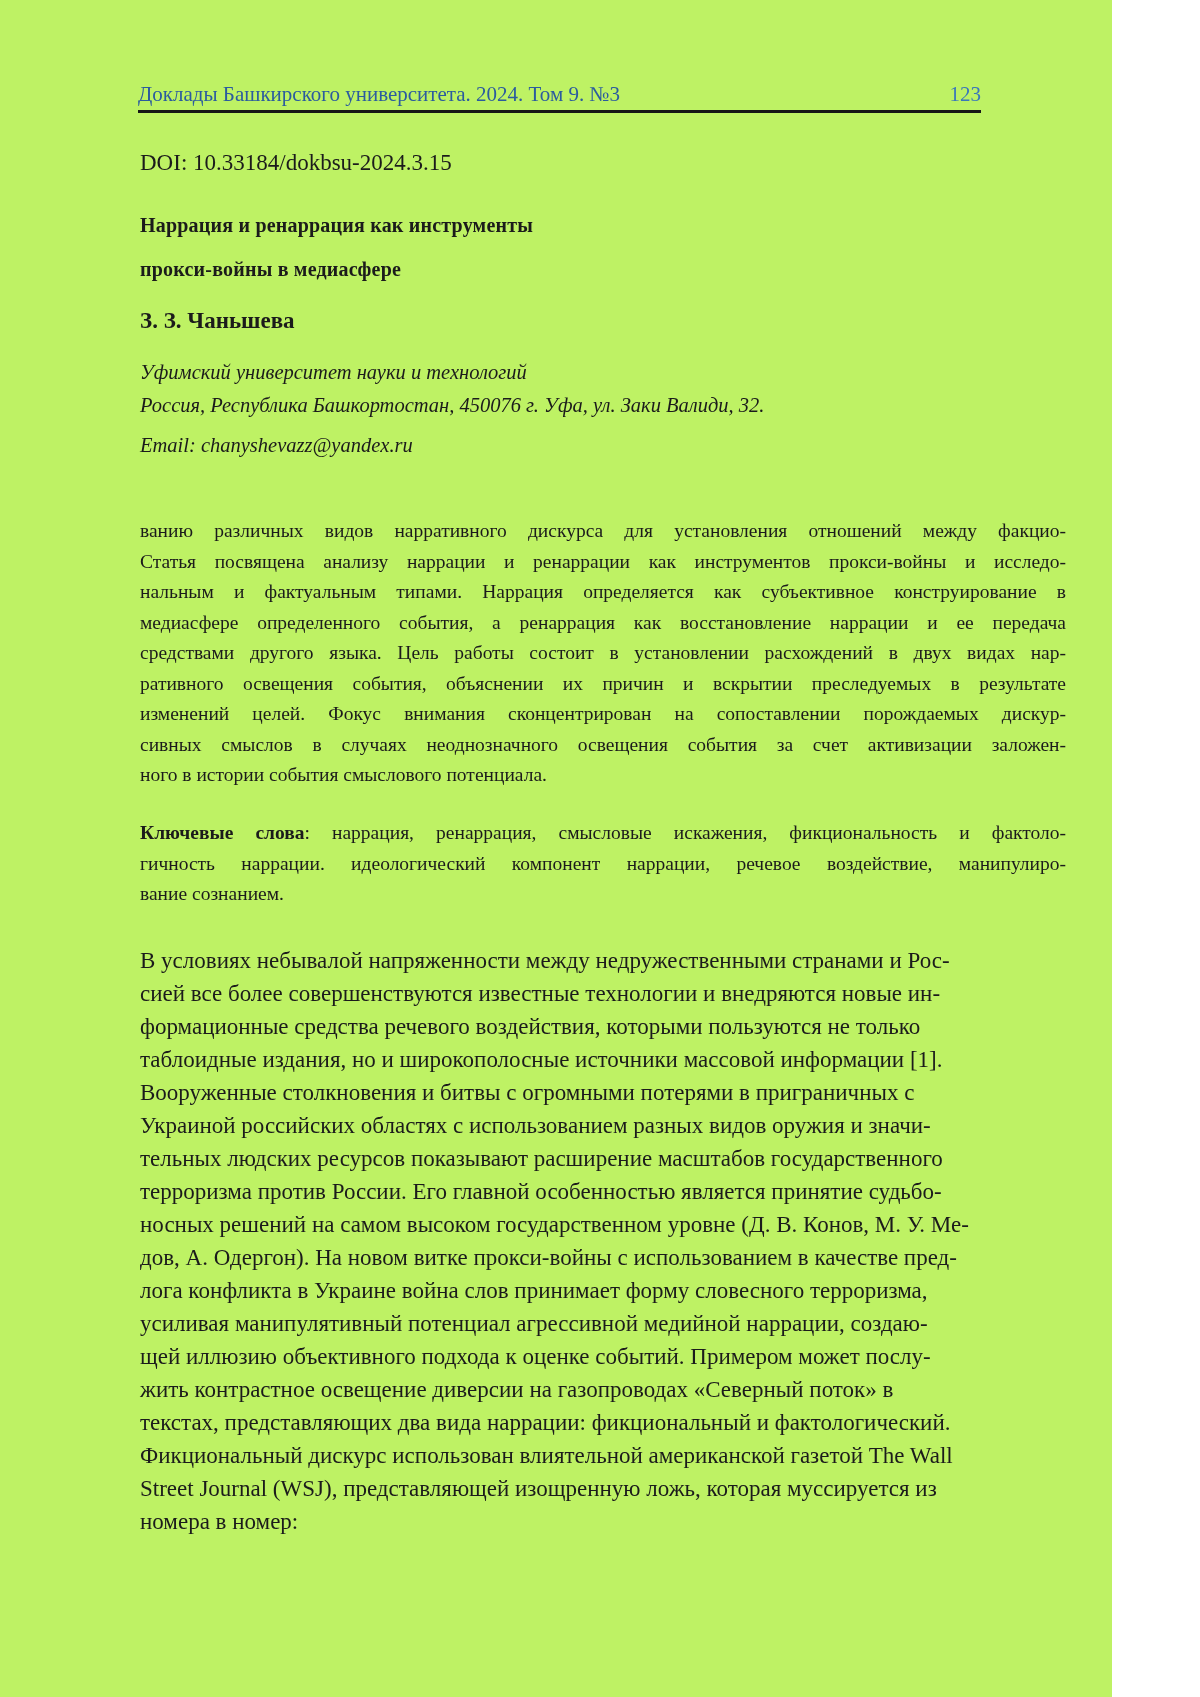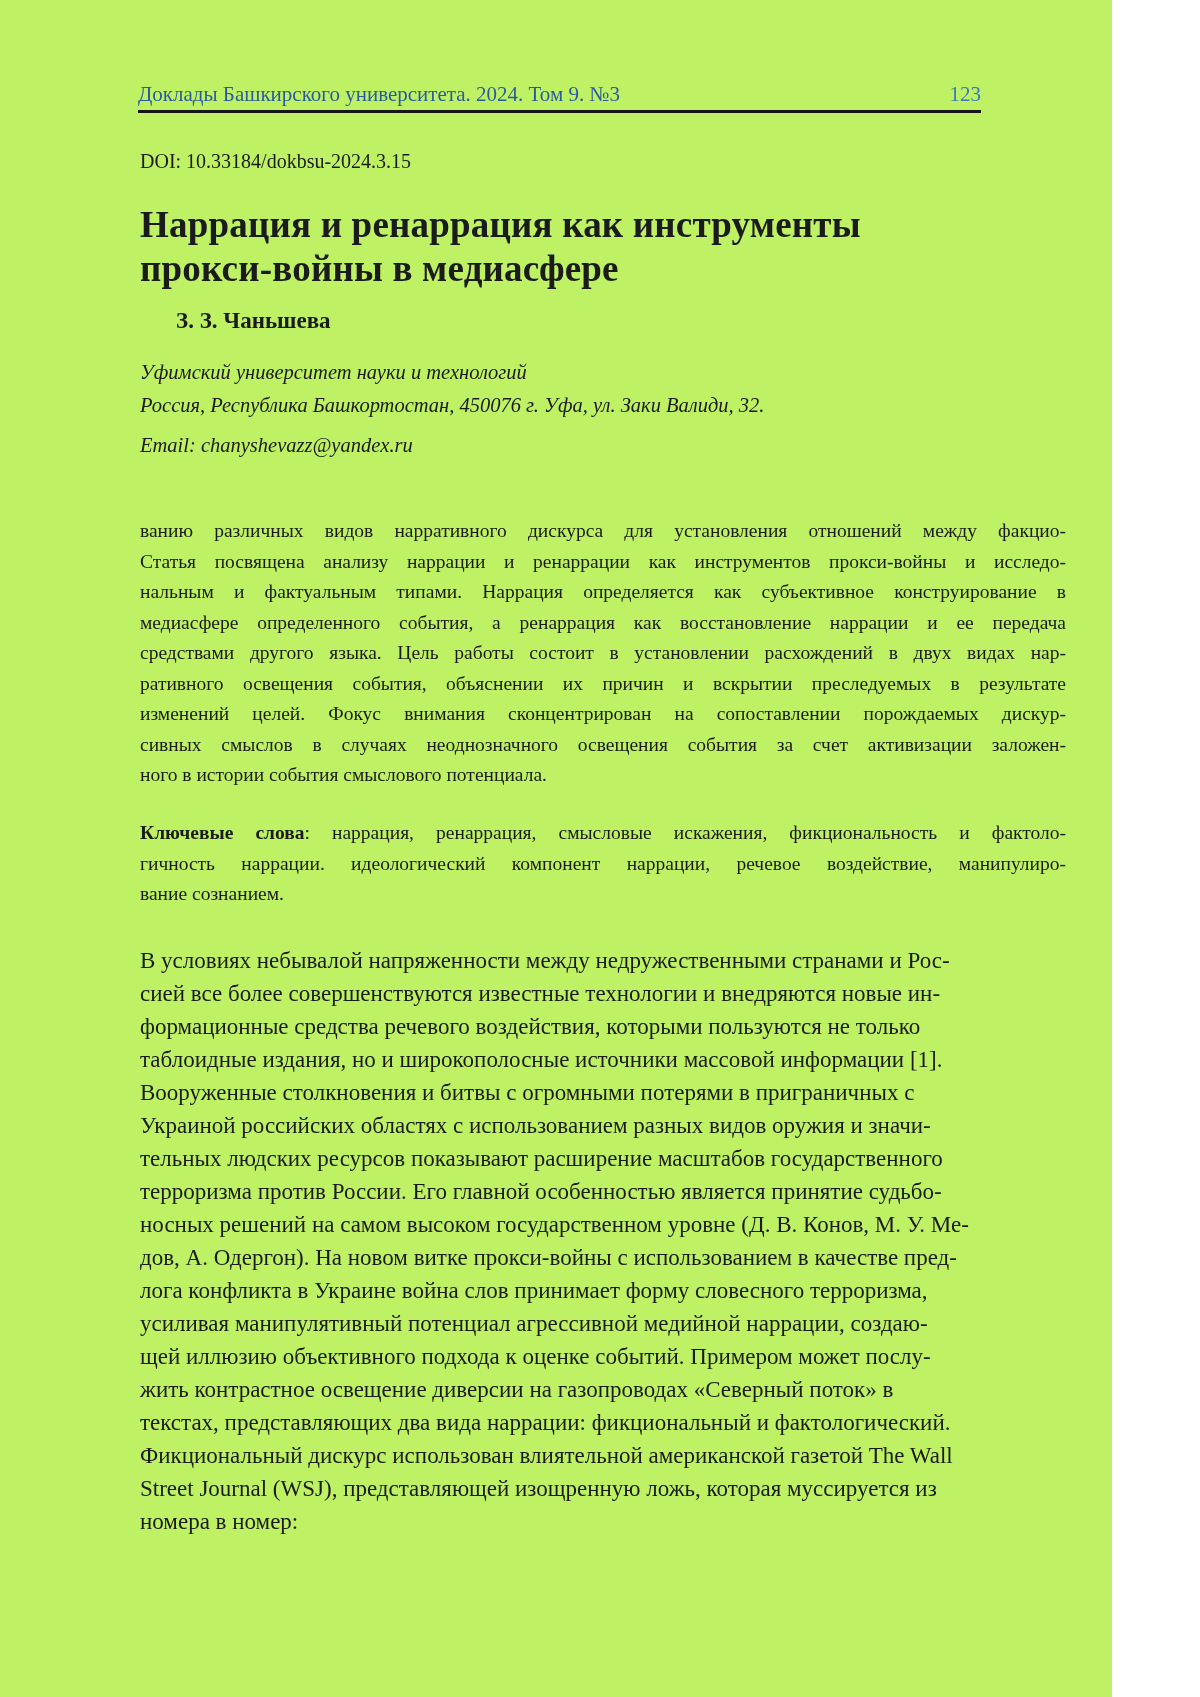--- a/index.html
+++ b/index.html
@@ -24,37 +24,36 @@
   .running-head .page-num { color: #3a77bb; }
   .rule {
     position: absolute;
     left: 138px; right: 131px; top: 110px;
     height: 3px;
     background: #161616;
   }
   .doi {
     position: absolute;
     left: 140px; top: 150px;
-    font-size: 20px;
+    font-size: 23px;
   }
   .title {
     position: absolute;
     left: 140px; top: 203px;
     margin: 0;
-    font-size: 37px;
+    font-size: 20px;
     font-weight: bold;
     line-height: 44px;
     letter-spacing: 0.2px;
   }
   .author {
     position: absolute;
     left: 140px; top: 308px;
     font-size: 23px;
     font-weight: bold;
-    margin-left: 36px;
   }
   .affiliation {
     position: absolute;
     left: 140px; top: 356px;
     font-size: 20.5px;
     font-style: italic;
     line-height: 33px;
     font-family: Liberation Serif, serif;
   }
   .email {

